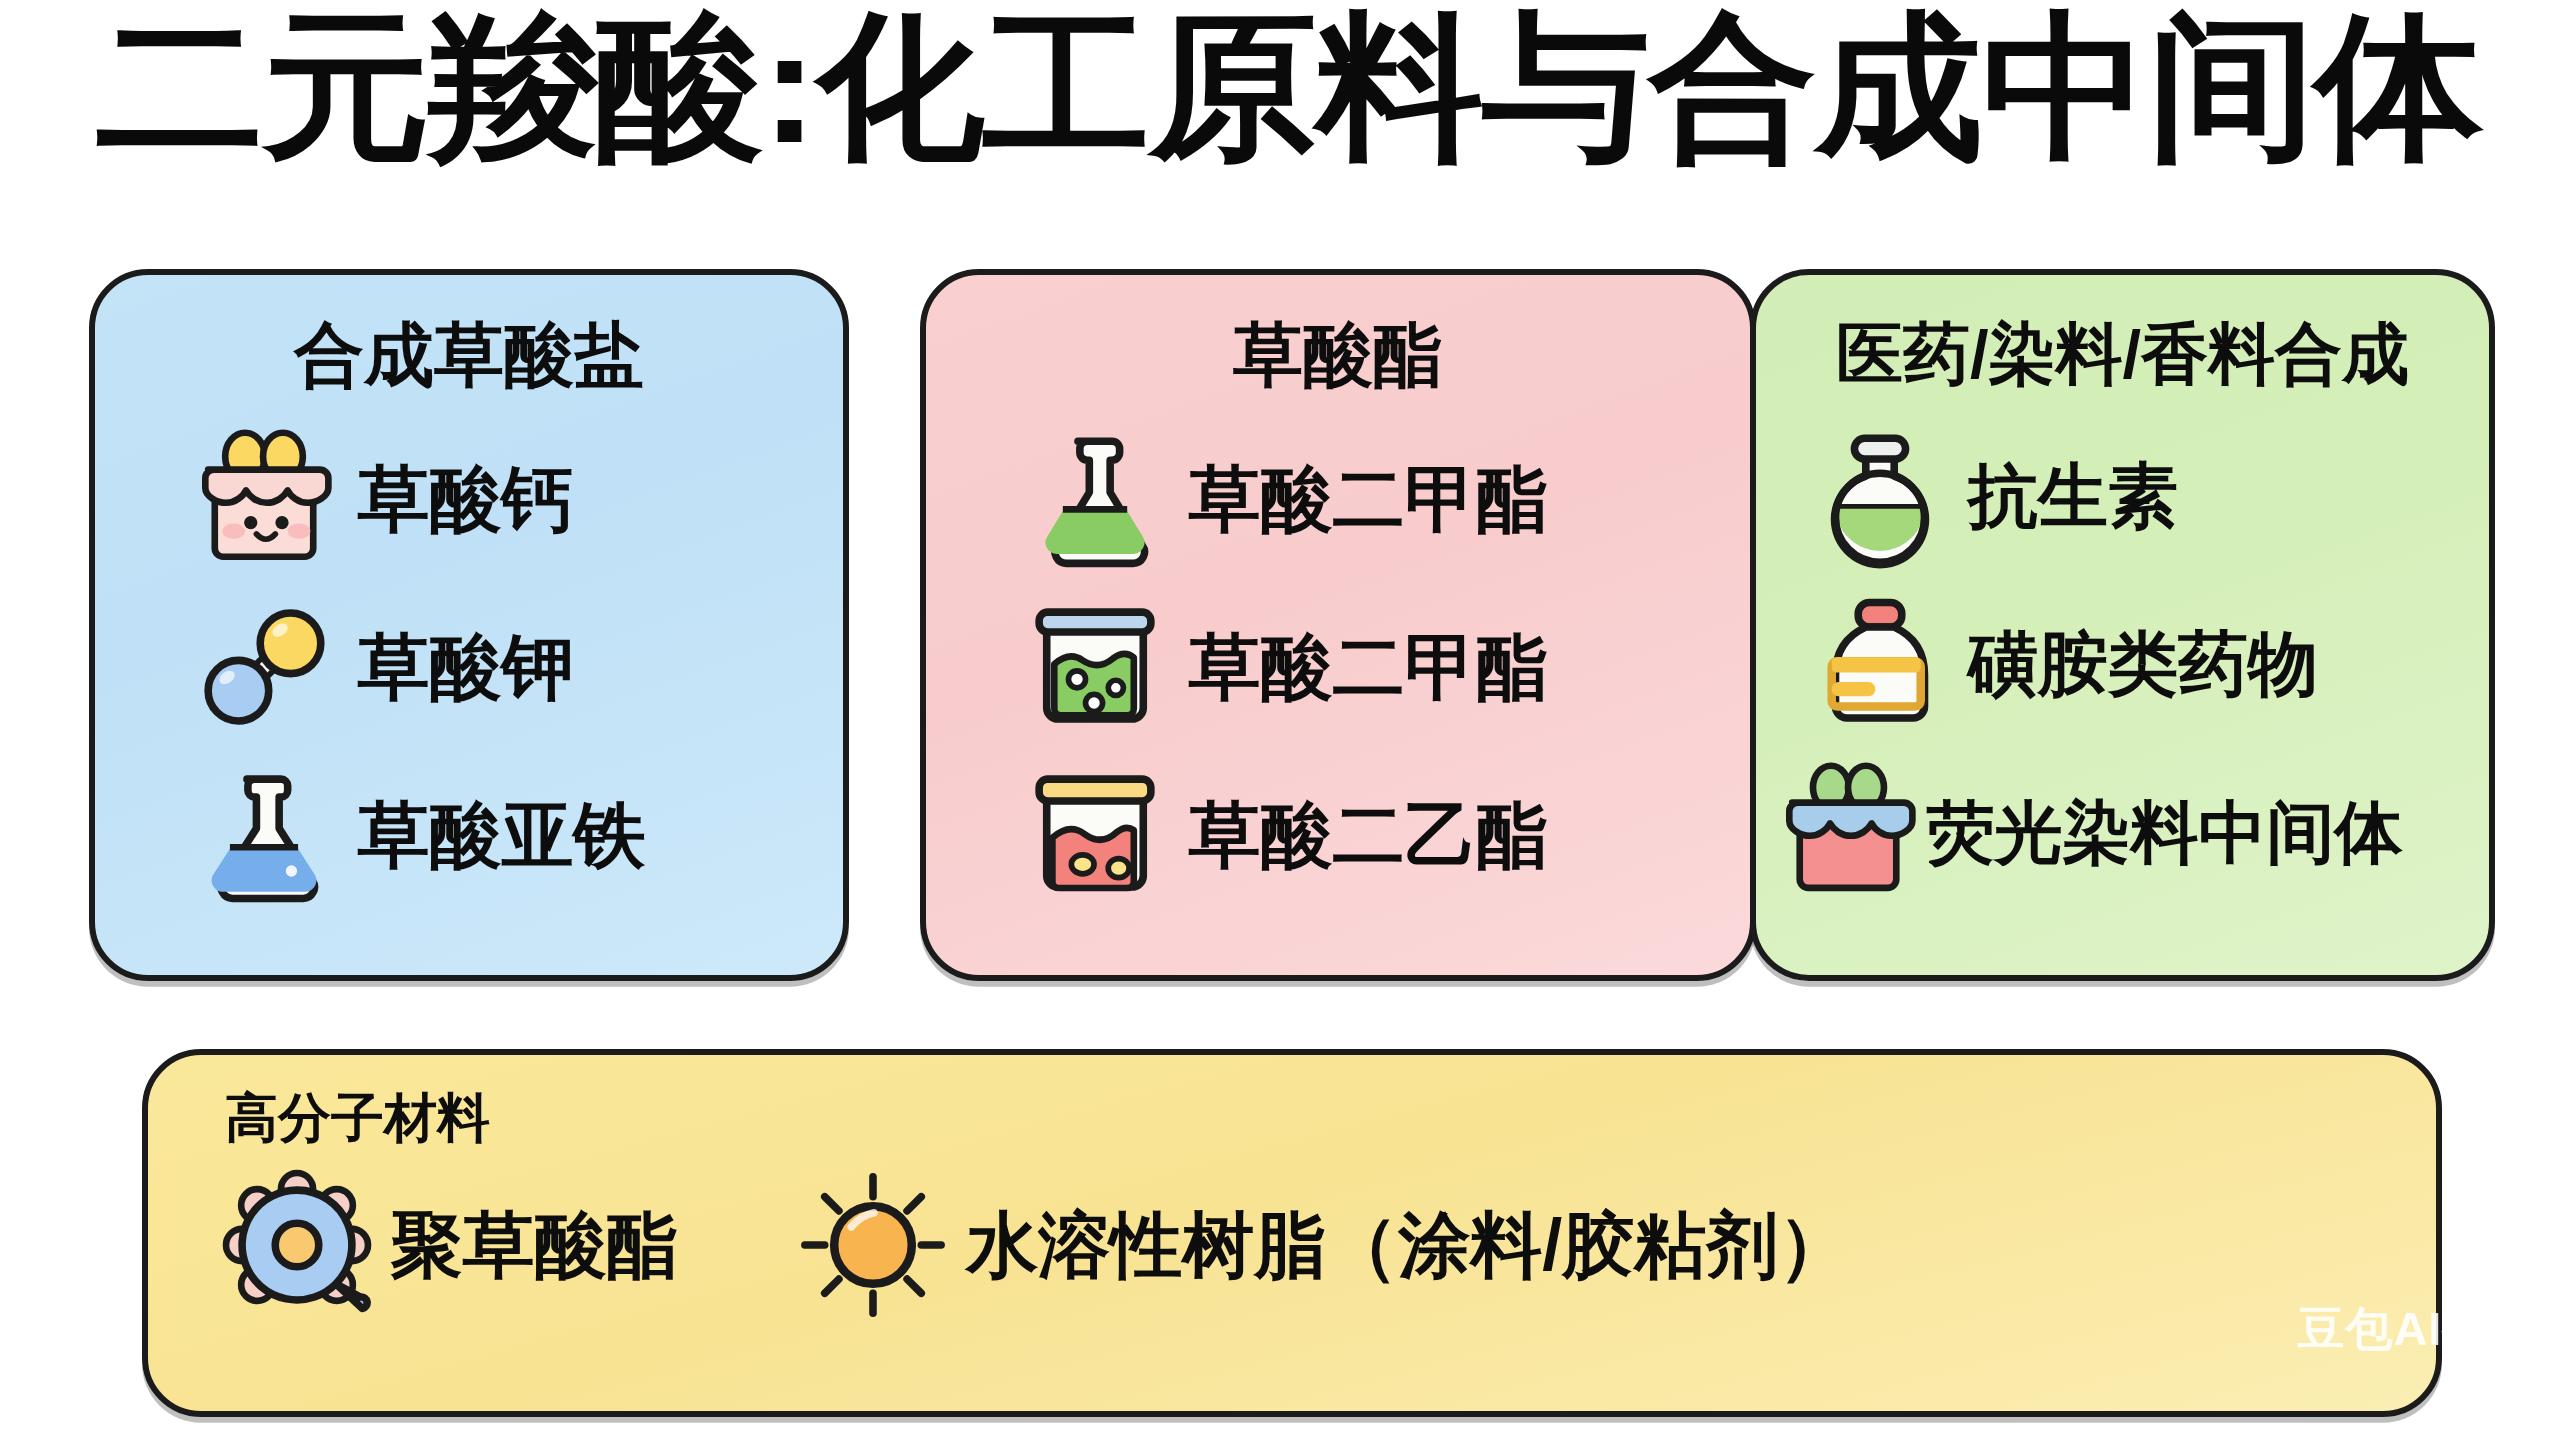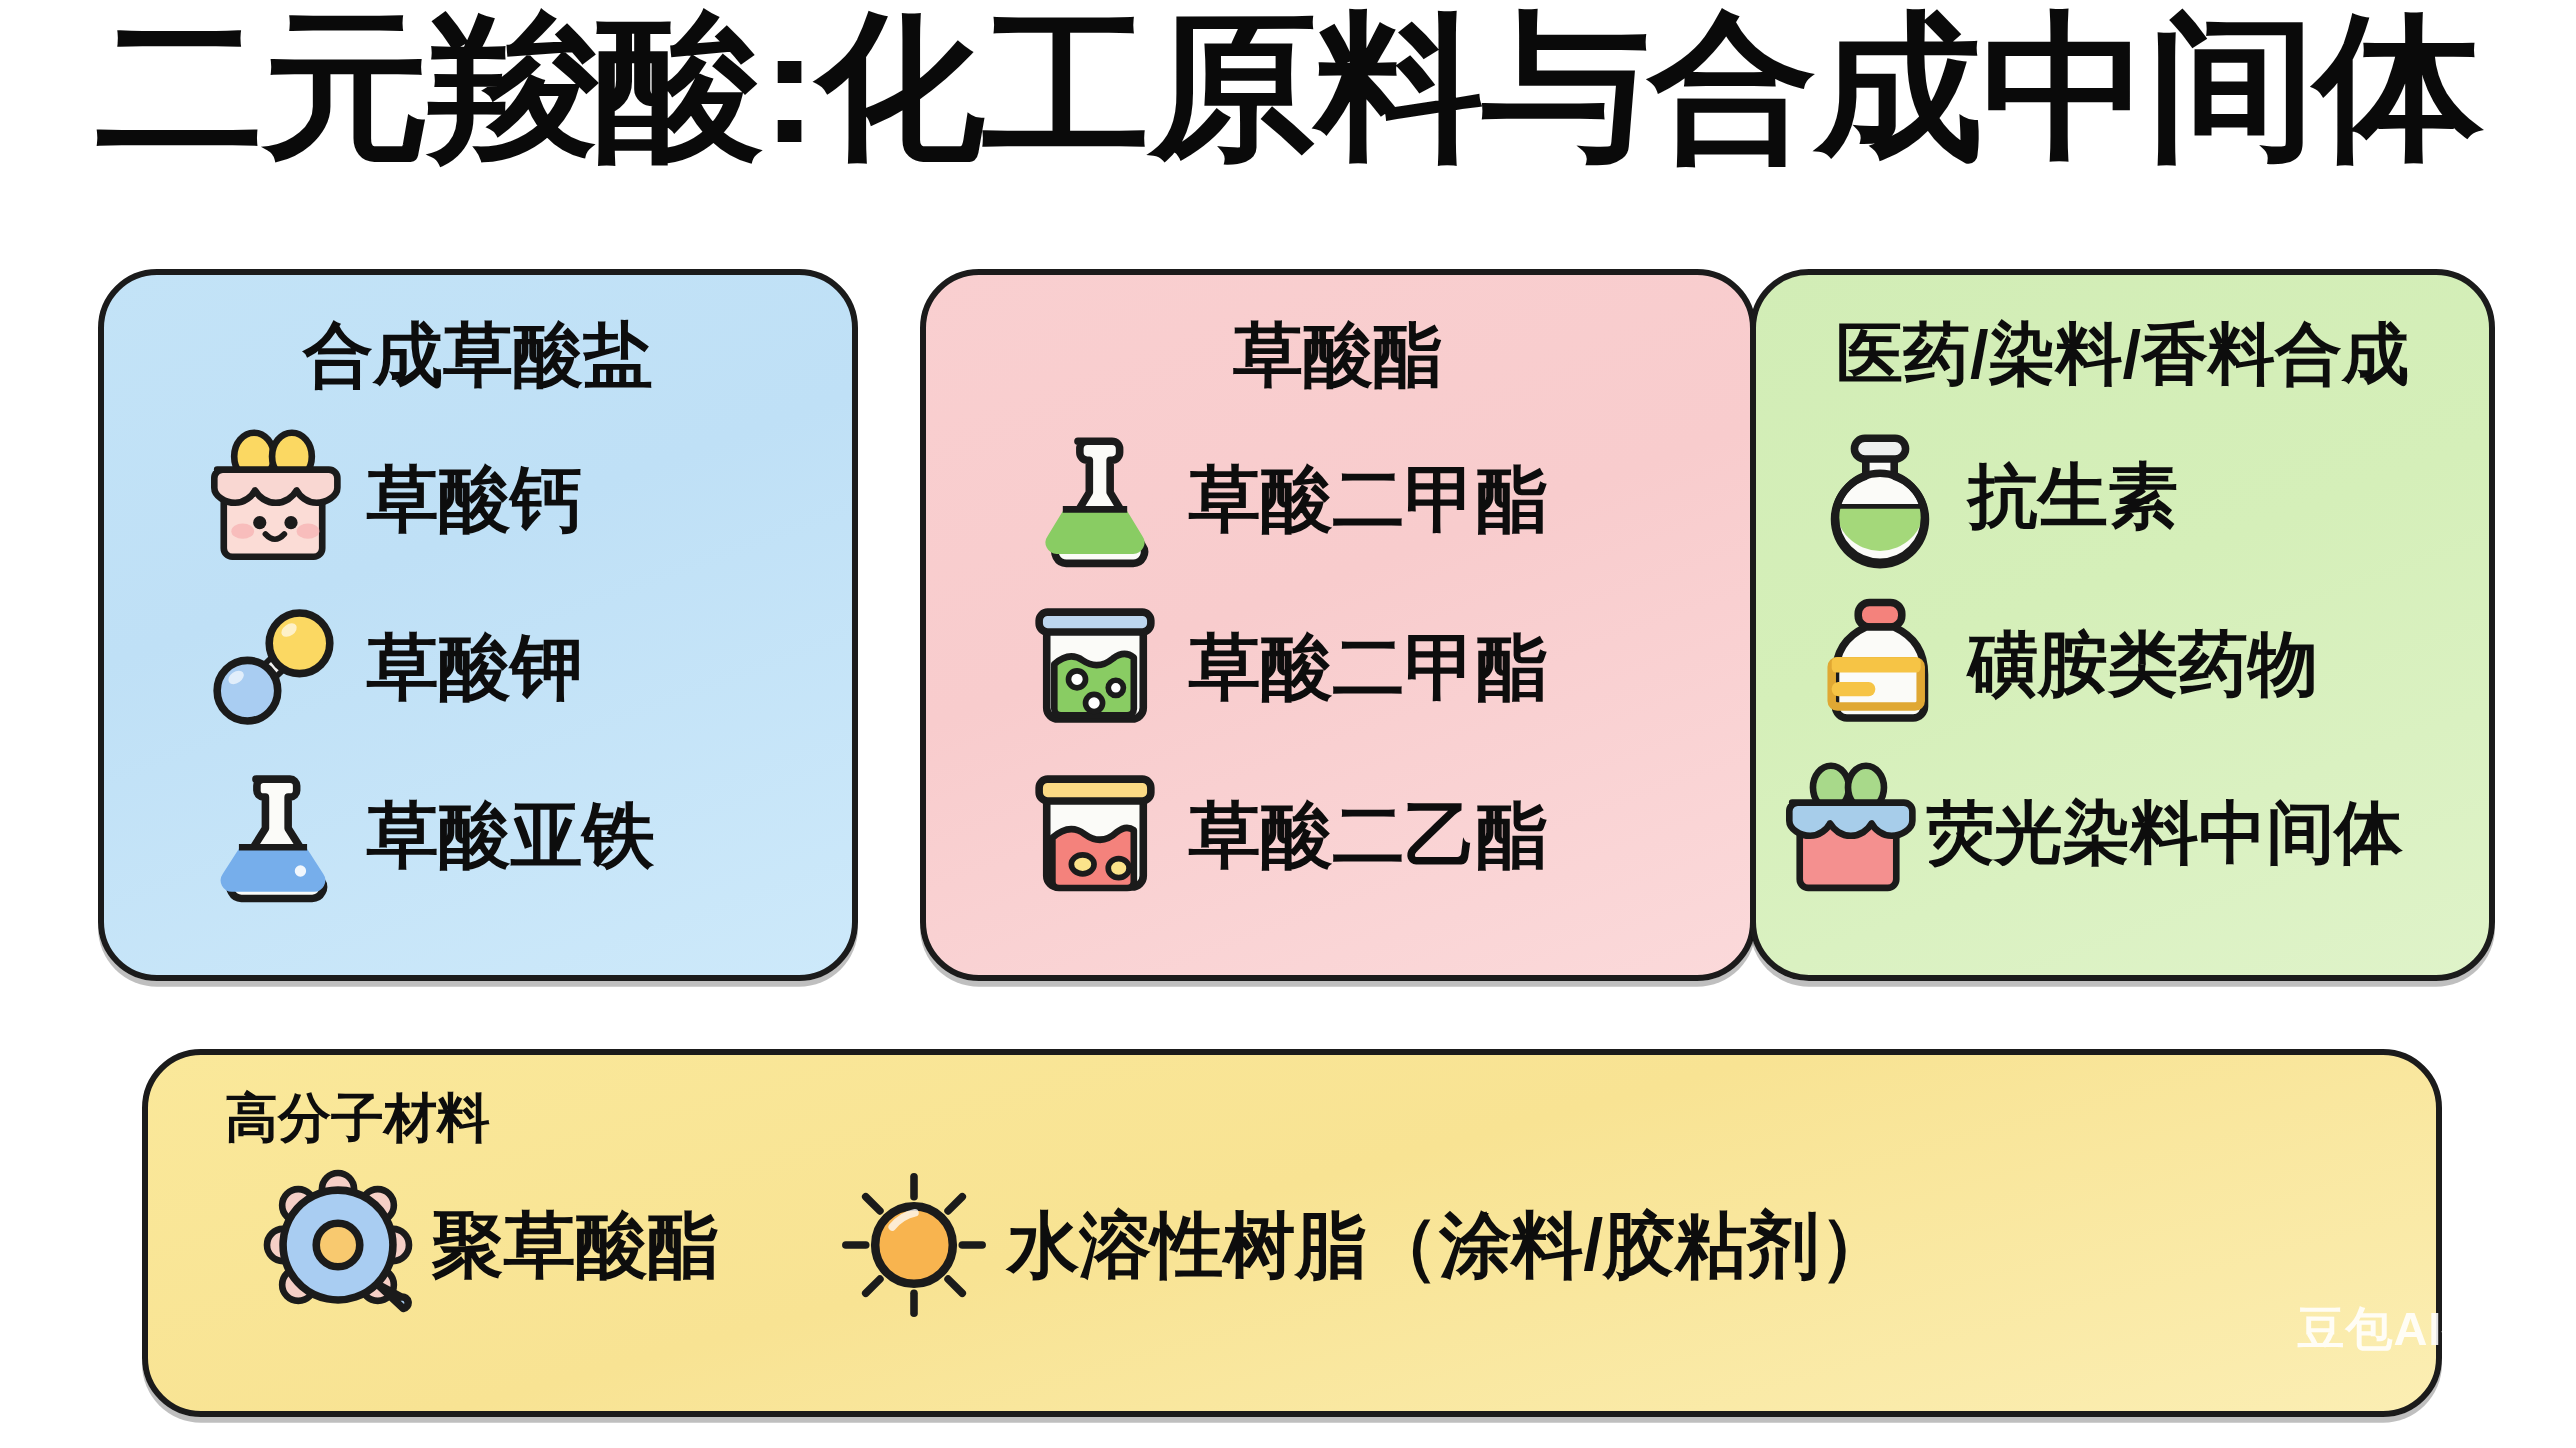--- a/index.html
+++ b/index.html
@@ -47,21 +47,21 @@
     height: 736px;
   }
   .card {
     position: absolute;
     box-sizing: border-box;
     border: 6.6px solid #1b1b1b;
     border-radius: 59px;
     box-shadow: 0 5.7px 0 rgba(0,0,0,0.25);
   }
   #card-salts {
-    left: 98px;  top: 0;  width: 760px;  height: 712px;
+    left: 89px;  top: 0;  width: 760px;  height: 712px;
     background: linear-gradient(160deg, #c3e3f7 0%, #bfe0f6 40%, #cde9fa 100%);
   }
   #card-esters {
     left: 920px; top: 0;  width: 836px;  height: 712px;
     background: linear-gradient(160deg, #f9cfd0 0%, #f8cccd 45%, #fbd9da 100%);
   }
   #card-pharma {
     left: 1750px; top: 0; width: 745px;  height: 712px;
     background: linear-gradient(160deg, #d2edb6 0%, #d5efb9 45%, #dff3c9 100%);
   }
@@ -124,21 +124,21 @@
     font-size: 53px;
     font-weight: 900;
     color: #0d0d0d;
     margin: 36px 0 0 77px;
     line-height: 1;
   }
   #polymer-items {
     display: flex;
     align-items: flex-end;
     margin-top: 21px;
-    padding-left: 119px;
+    padding-left: 78px;
   }
   #polymer-items .item { padding-left: 0; height: 160px; }
   #polymer-items .item + .item { margin-left: 123px; }
   #polymer-items .item-label { font-size: 72px; }
 
   
   #watermark {
     position: absolute;
     right: 38px;
     bottom: 87px;

